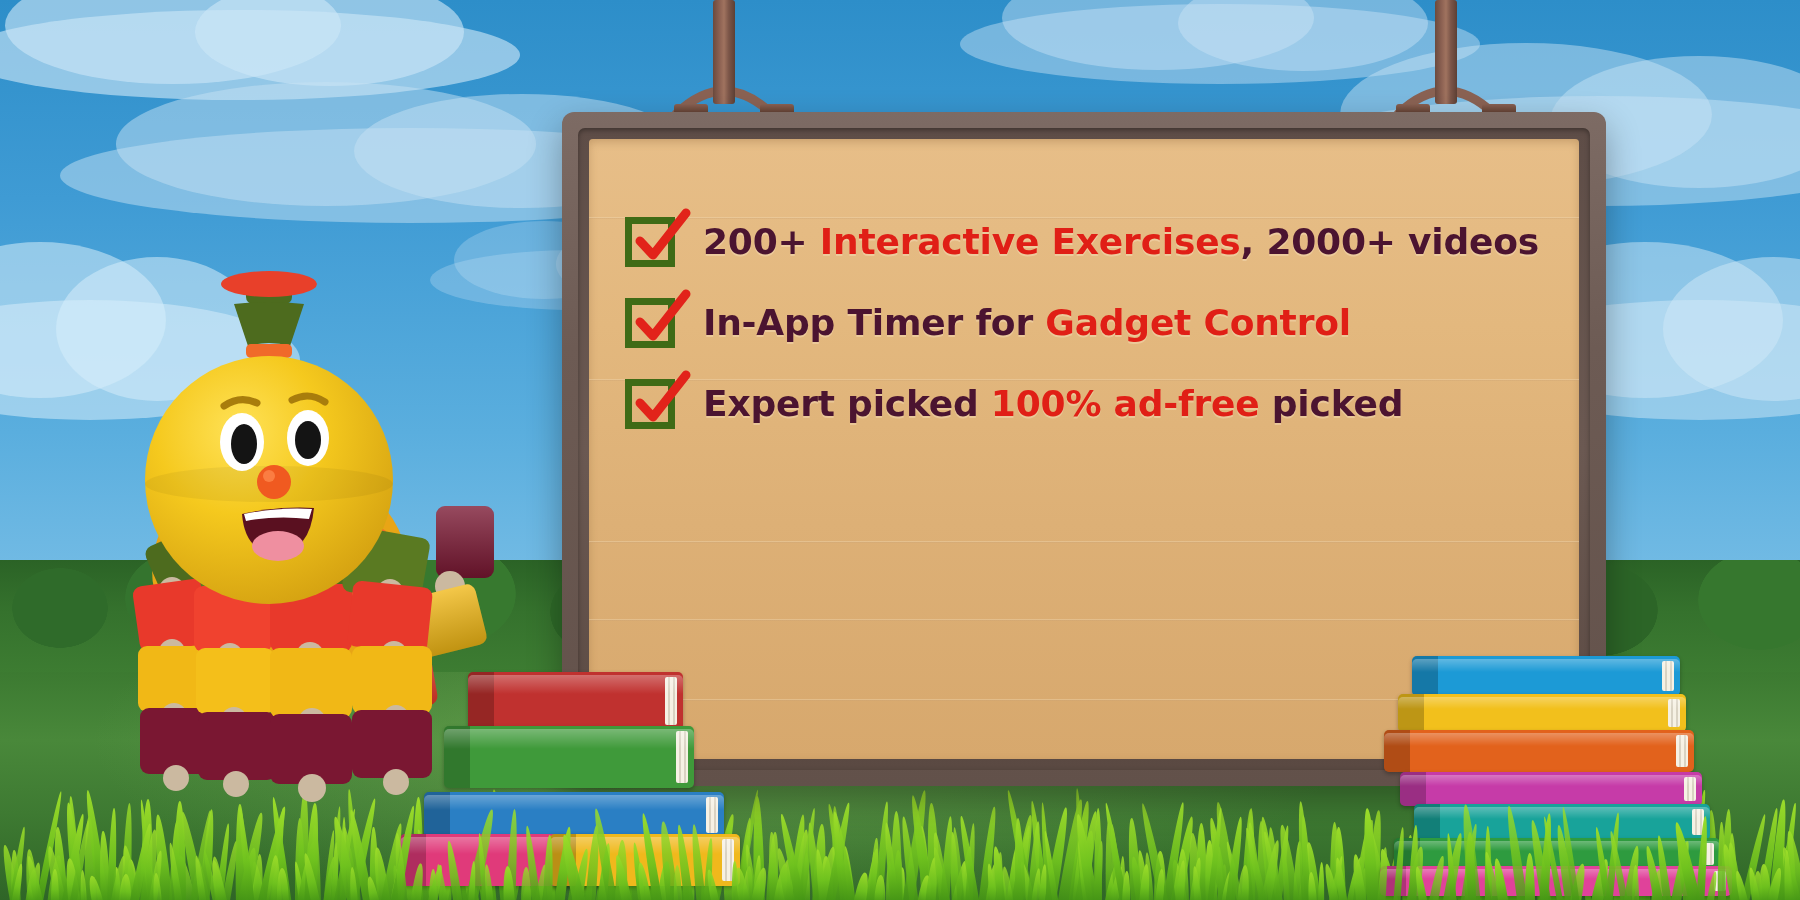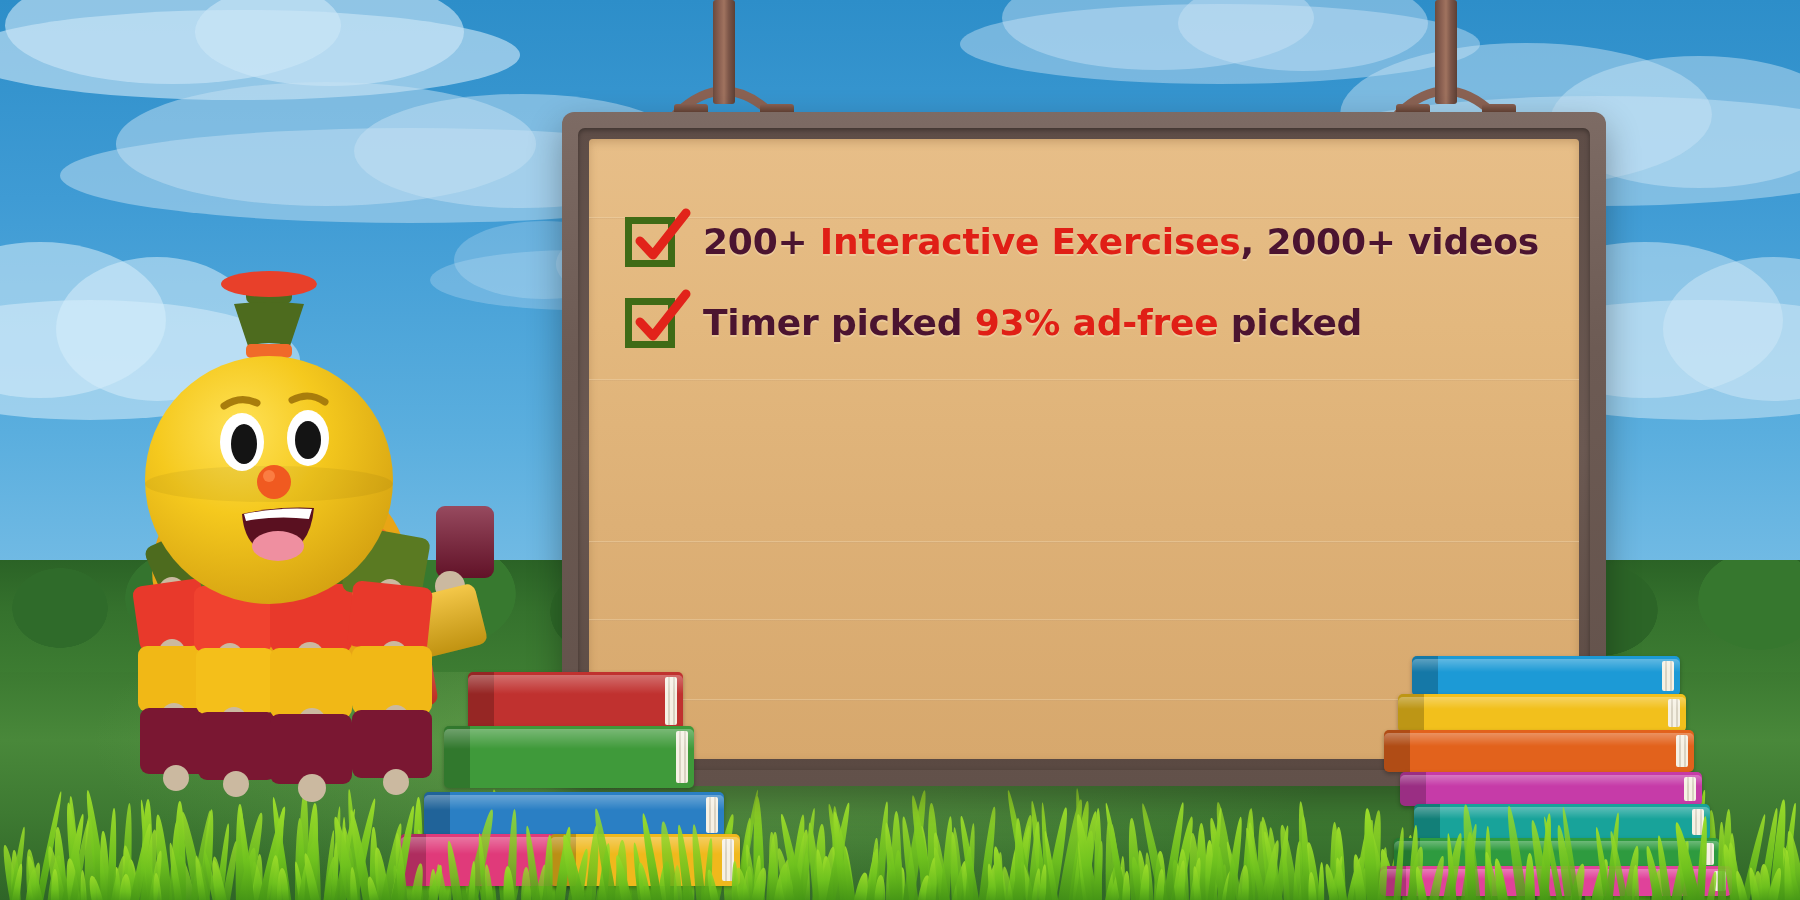--- a/index.html
+++ b/index.html
@@ -259,21 +259,29 @@
                 </svg>
               </div>
               <div class="feature-text"><span>200+ </span><span class="hl">Interactive Exercises</span><span>, 2000+ videos</span></div>
             </div>
             <div class="feature-row">
               <div class="check-box" style="border-color: rgb(63, 107, 22);">
                 <svg viewBox="0 0 66 58">
                   <path d="M14 32 L27 46 L60 4" fill="none" stroke="#e2231a" stroke-width="9" stroke-linecap="round" stroke-linejoin="round"></path>
                 </svg>
               </div>
-              <div class="feature-text"><span>Timer picked </span><span class="hl">93% ad-free</span><span> picked</span></div>
+              <div class="feature-text"><span>In-App Timer for </span><span class="hl">Gadget Control</span></div>
+            </div>
+            <div class="feature-row">
+              <div class="check-box" style="border-color: rgb(63, 107, 22);">
+                <svg viewBox="0 0 66 58">
+                  <path d="M14 32 L27 46 L60 4" fill="none" stroke="#e2231a" stroke-width="9" stroke-linecap="round" stroke-linejoin="round"></path>
+                </svg>
+              </div>
+              <div class="feature-text"><span>Expert picked </span><span class="hl">100% ad-free</span><span> picked</span></div>
             </div>
           </div>
 
       </div>
     </div>
   </div>
 
   <div id="mascot">
     <svg viewBox="0 0 420 620">
       <defs>

